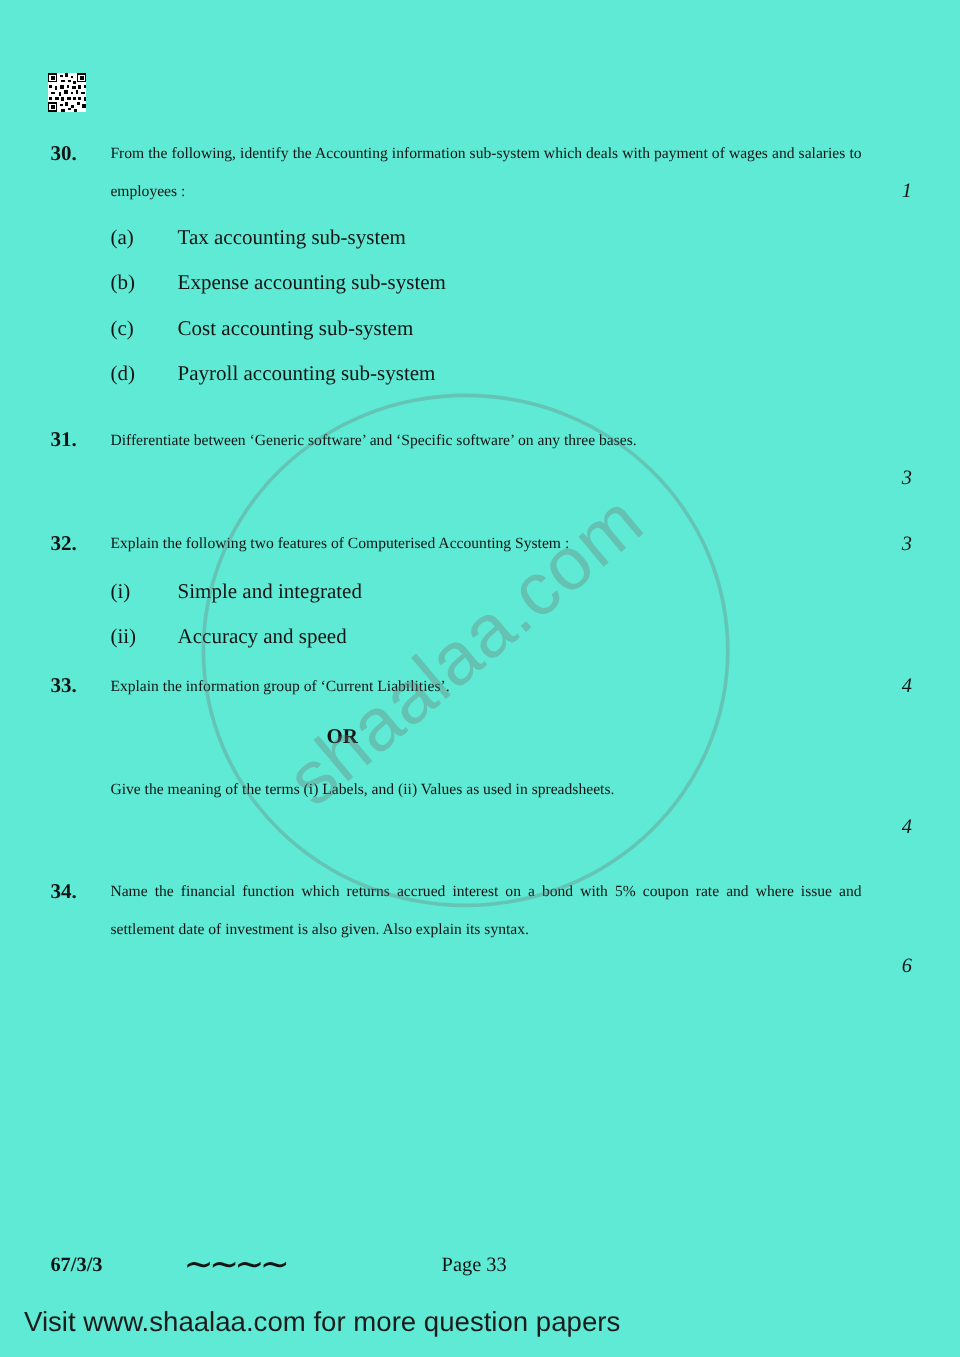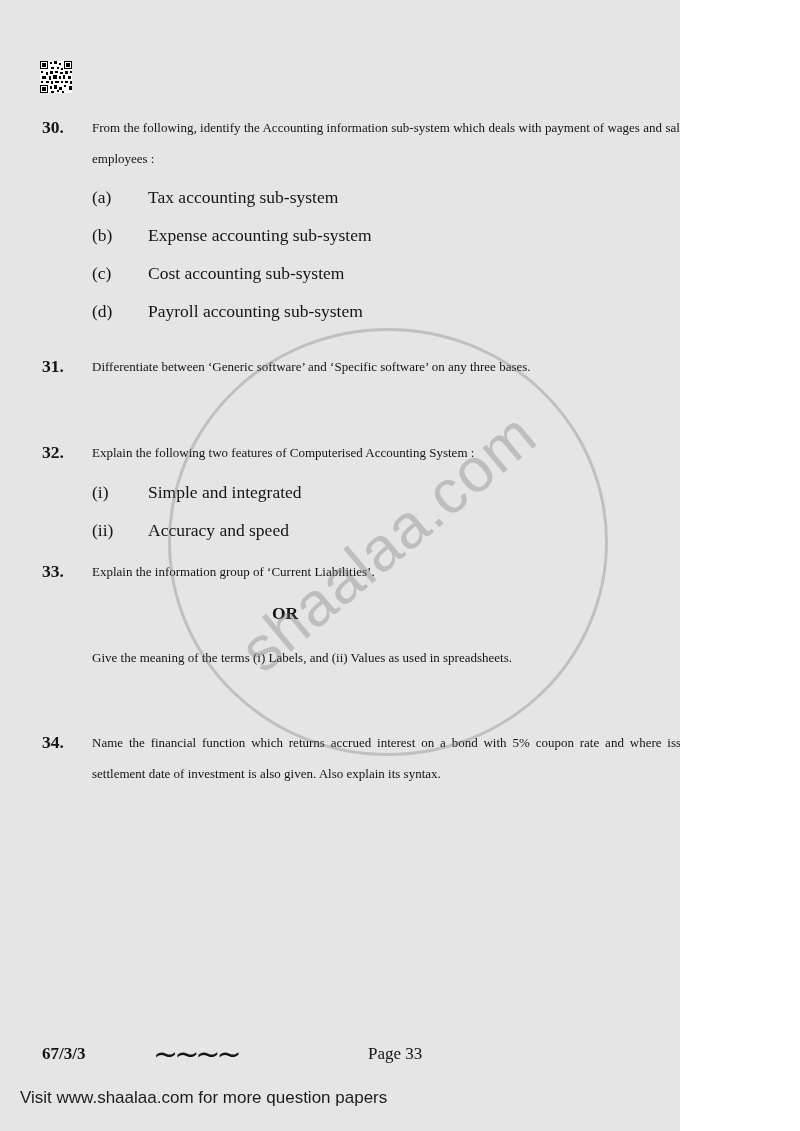--- a/index.html
+++ b/index.html
@@ -4,22 +4,22 @@
 <style>
   html, body { margin: 0; padding: 0; }
   body {
     width: 800px; height: 1131px;
     background: #ffffff;
     color: #141414;
     font-family: "Liberation Serif", serif;
   }
   .page {
     position: relative;
-    width: 680px; height: 1131px;
-    background: #e5e5e5;
+    width: 800px; height: 1131px;
+    background: #5eead4;
     overflow: hidden;
   }
 
   
   .qr { position: absolute; left: 40px; top: 60px; width: 32px; height: 34px; }
 
   
   .content { position: relative; padding: 112px 40px 0 42px; z-index: 1; }
 
   .question { display: grid; grid-template-columns: 50px 626px 42px; }
@@ -59,21 +59,21 @@
 
   
   .footer { position: absolute; left: 0; top: 1044px; width: 800px; height: 30px; font-size: 17px; }
   .paper-code { position: absolute; left: 42px; top: 0; font-weight: bold; }
   .squiggle { position: absolute; left: 153px; top: -8px; font-size: 30px; letter-spacing: -4px; font-family: "DejaVu Sans", sans-serif; }
   .page-label { position: absolute; left: 368px; top: 0; }
 
   .bottom-note {
     position: absolute; left: 20px; top: 1088px;
     font-family: "Liberation Sans", sans-serif;
-    font-size: 17px; color: #1c1c1c;
+    font-size: 23px; color: #1c1c1c;
   }
 </style>
 </head>
 <body>
 
 <div class="page">
 
   <div class="qr">
     <svg viewBox="0 0 29 29" width="32" height="34" shape-rendering="crispEdges">
       <rect width="29" height="29" fill="#ffffff"></rect>

